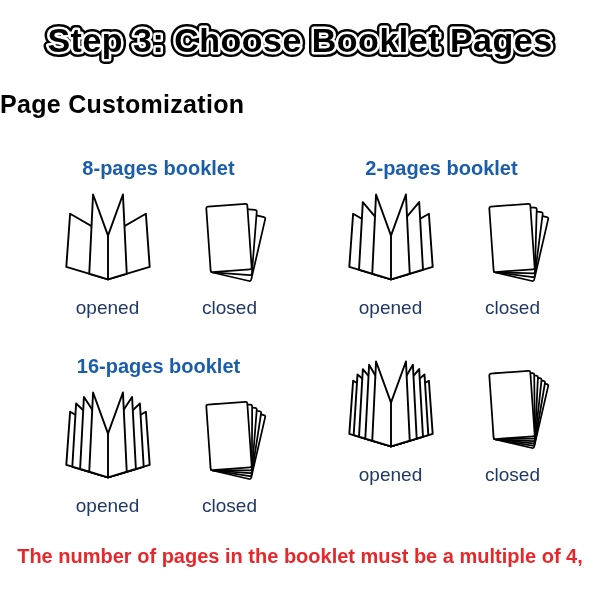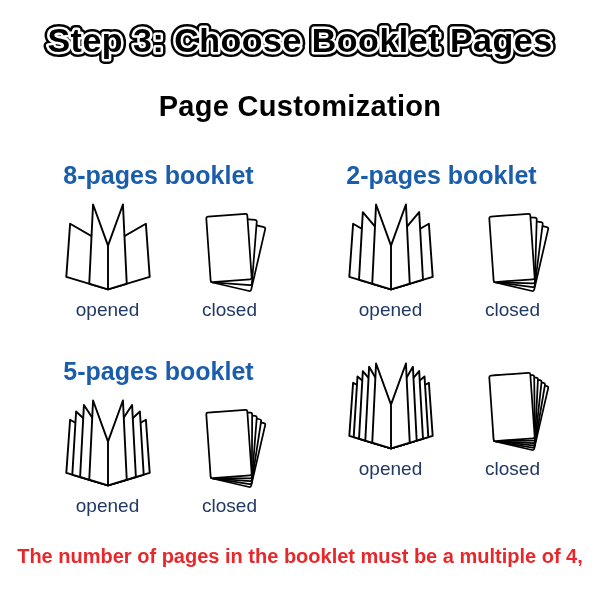--- a/index.html
+++ b/index.html
@@ -4,28 +4,28 @@
 <style>
   html,body{margin:0;padding:0;background:#fff;}
   body{width:600px;height:600px;overflow:hidden;font-family:"Liberation Sans",sans-serif;}
   .page{width:600px;height:600px;position:relative;background:#fff;}
 
   .title-svg{display:block;margin:6px auto 0;}
   .title-svg text{font-family:"Liberation Sans","DejaVu Sans",sans-serif;font-weight:bold;font-size:34px;letter-spacing:.5px;}
   .t-back{fill:#000;stroke:#000;stroke-width:10;stroke-linejoin:round;}
   .t-front{fill:#000;stroke:#fff;stroke-width:5;paint-order:stroke;stroke-linejoin:round;}
 
-  .subtitle{margin-top:20px;text-align:center;font-size:29px;font-weight:bold;color:#000;letter-spacing:.3px;}
+  .subtitle{margin-top:20px;font-size:25px;font-weight:bold;color:#000;letter-spacing:.3px;}
 
   .options{margin:38px auto 0;width:566px;display:grid;grid-template-columns:1fr 1fr;row-gap:36px;justify-items:center;}
   .option{display:flex;flex-direction:column;align-items:center;}
-  .option-title{text-align:left;font-size:25px;font-weight:bold;color:var(--blue,#1a5dab);margin-bottom:8px;}
+  .option-title{text-align:left;font-size:20px;font-weight:bold;color:var(--blue,#1a5dab);margin-bottom:8px;}
   .books{display:flex;align-items:flex-end;gap:16px;}
   figure{margin:0;display:flex;flex-direction:column;align-items:center;}
-  figcaption{margin-top:2px;font-size:19px;color:var(--navy,#1f3864);}
+  figcaption{margin-top:10px;font-size:19px;color:var(--navy,#1f3864);}
   .book-holder{display:flex;align-items:flex-end;}
   .book-svg path,.book-svg rect{fill:#fff;stroke:#000;stroke-width:2;stroke-linejoin:round;}
   .book-svg line{stroke:#000;stroke-width:2;stroke-linecap:round;}
 
   .note{margin:24px auto 0;width:fit-content;text-align:left;color:var(--red,#e8272b);font-weight:bold;font-size:20px;line-height:1.5;}
 </style>
 </head>
 <body>
 
 <div class="page">
@@ -87,21 +87,21 @@
                 <rect x="27" y="20" width="47" height="75" rx="2" transform="rotate(1.67 27 95)"></rect>
                 <rect x="27" y="20" width="47" height="75" rx="2" transform="rotate(-4.00 27 95)"></rect>
               </svg>
             </div>
           <figcaption>closed</figcaption>
         </figure>
       </div>
     </div>
 
     <div class="option">
-      <div class="option-title">5-pages booklet</div>
+      <div class="option-title">16-pages booklet</div>
       <div class="books">
         <figure>
           <div class="book-holder">
               <svg class="book-svg" width="126" height="99" viewBox="0 0 132 104">
                 <path d="M 66 96 L 22.200000000000003 82.9 L 26.200000000000003 27 L 66 50 L 105.8 27 L 109.8 82.9 Z"></path>
                 <path d="M 66 96 L 28.5 84.8 L 32.5 18.4 L 66 50 L 99.5 18.4 L 103.5 84.8 Z"></path>
                 <path d="M 66 96 L 36.7 87.2 L 40.7 11.6 L 66 50 L 91.3 11.6 L 95.3 87.2 Z"></path>
                 <path d="M 66 96 L 46.3 90.1 L 50.3 6.8 L 66 50 L 81.7 6.8 L 85.7 90.1 Z"></path>
                 <line x1="66" y1="50" x2="66" y2="96"></line>
               </svg>

